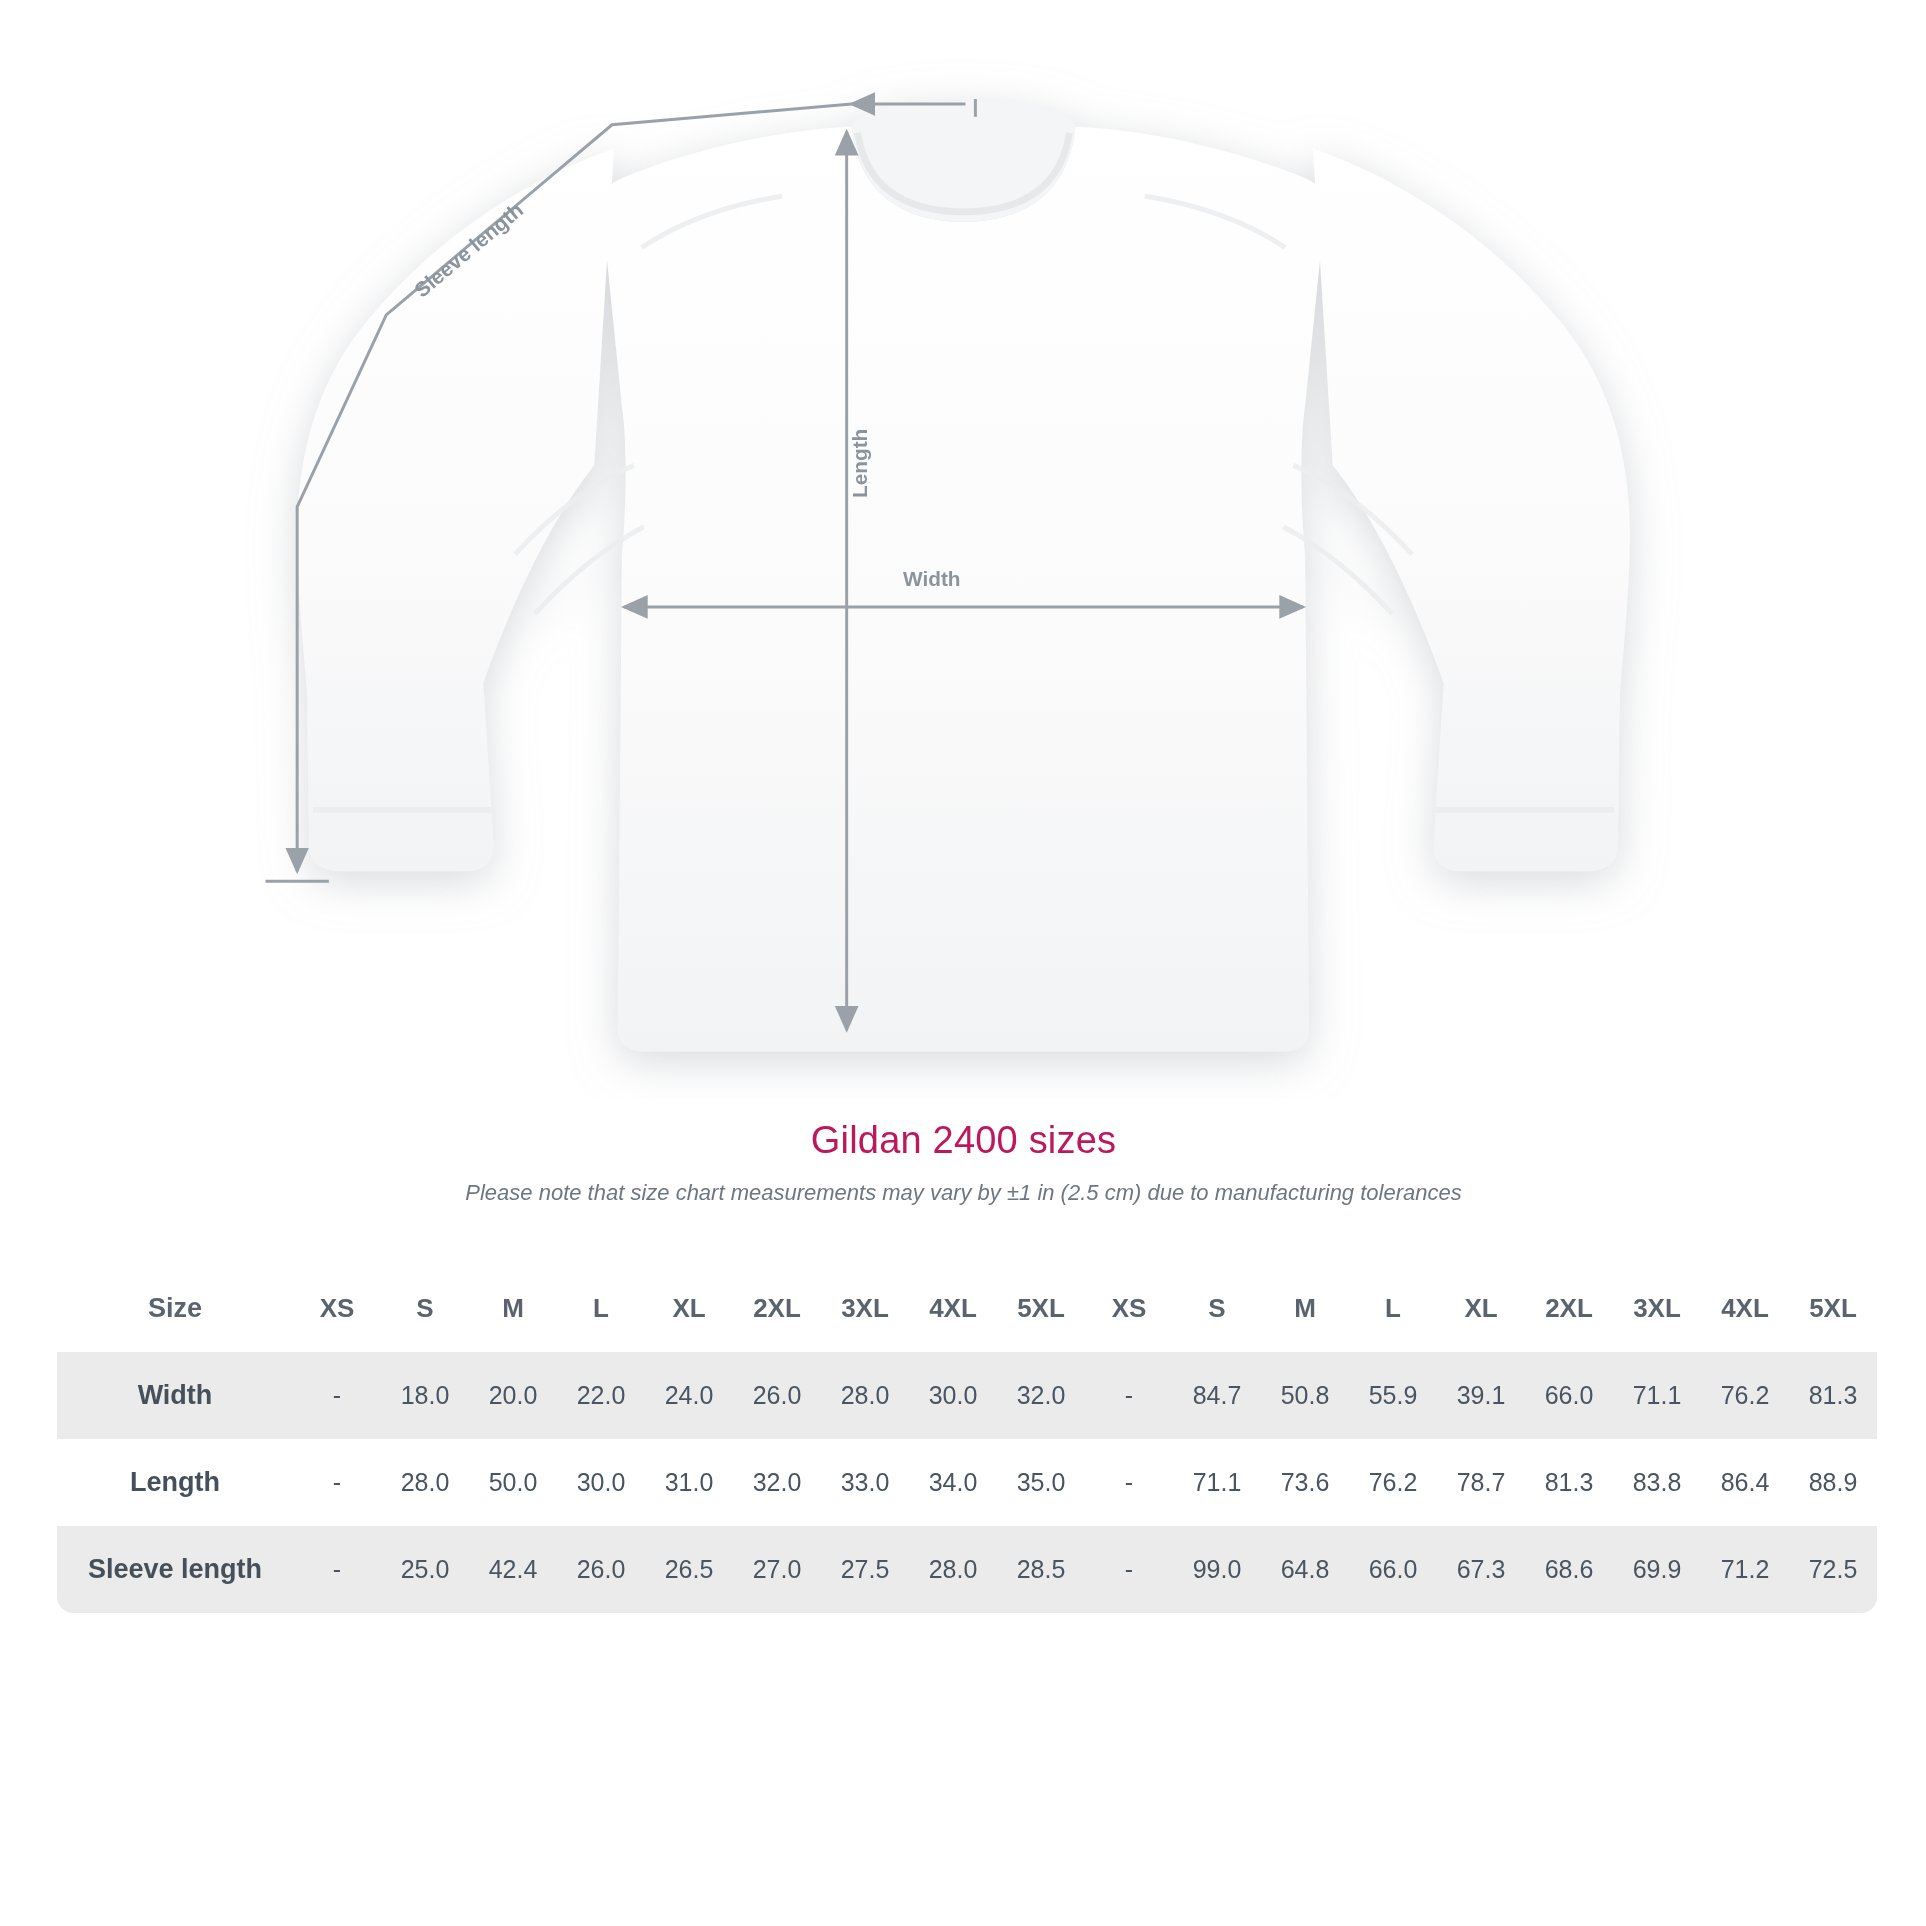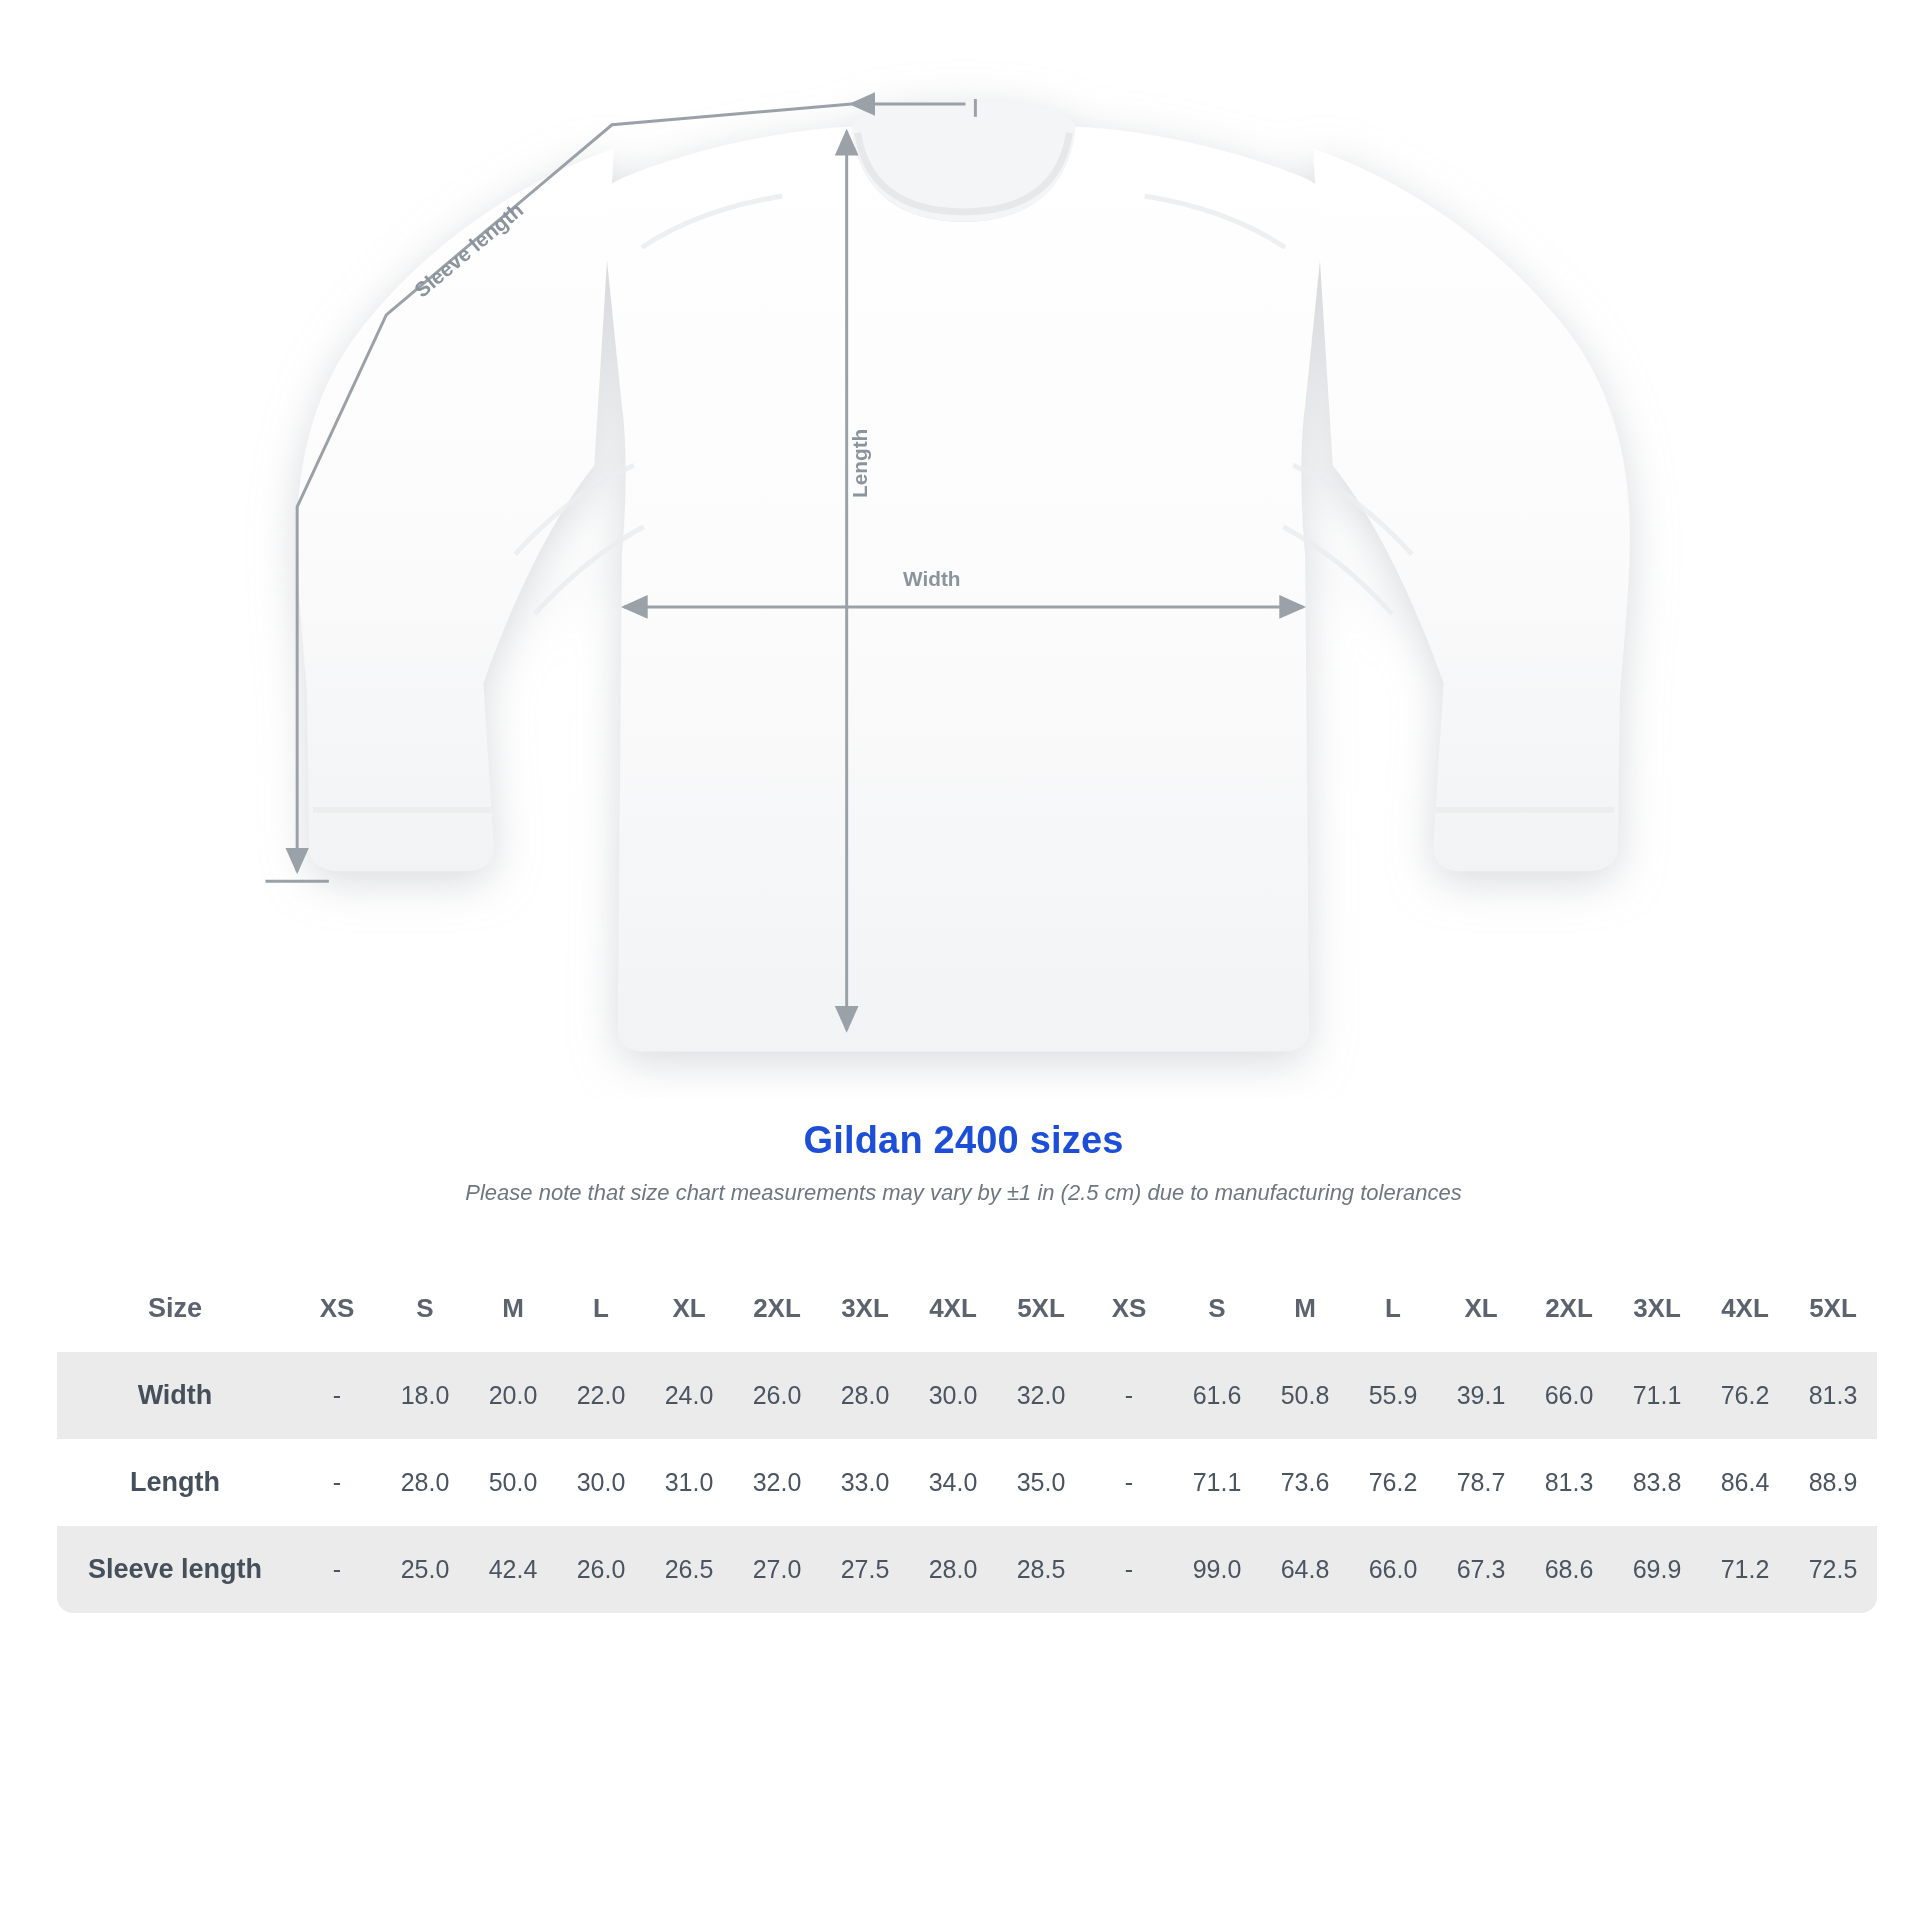--- a/index.html
+++ b/index.html
@@ -31,22 +31,22 @@
   
   .title-block {
     position: absolute;
     left: 0;
     top: 1119px;
     width: 1927px;
     text-align: center;
   }
   .chart-title {
     font-size: 38px;
-    font-weight: bold;
-    color: #1d4ed8;
+    font-weight: normal;
+    color: #be185d;
     margin: 0 0 18px 0;
     letter-spacing: 0.2px;
   }
   .chart-note {
     font-size: 22px;
     font-style: italic;
     color: #6e7781;
     margin: 0;
   }
 
@@ -253,21 +253,21 @@
         <td class="cell">-</td>
         <td class="cell">18.0</td>
         <td class="cell">20.0</td>
         <td class="cell">22.0</td>
         <td class="cell">24.0</td>
         <td class="cell">26.0</td>
         <td class="cell">28.0</td>
         <td class="cell">30.0</td>
         <td class="cell">32.0</td>
         <td class="cell">-</td>
-        <td class="cell">61.6</td>
+        <td class="cell">84.7</td>
         <td class="cell">50.8</td>
         <td class="cell">55.9</td>
         <td class="cell">39.1</td>
         <td class="cell">66.0</td>
         <td class="cell">71.1</td>
         <td class="cell">76.2</td>
         <td class="cell">81.3</td>
       </tr>
 
       <tr class="data-row plain">

